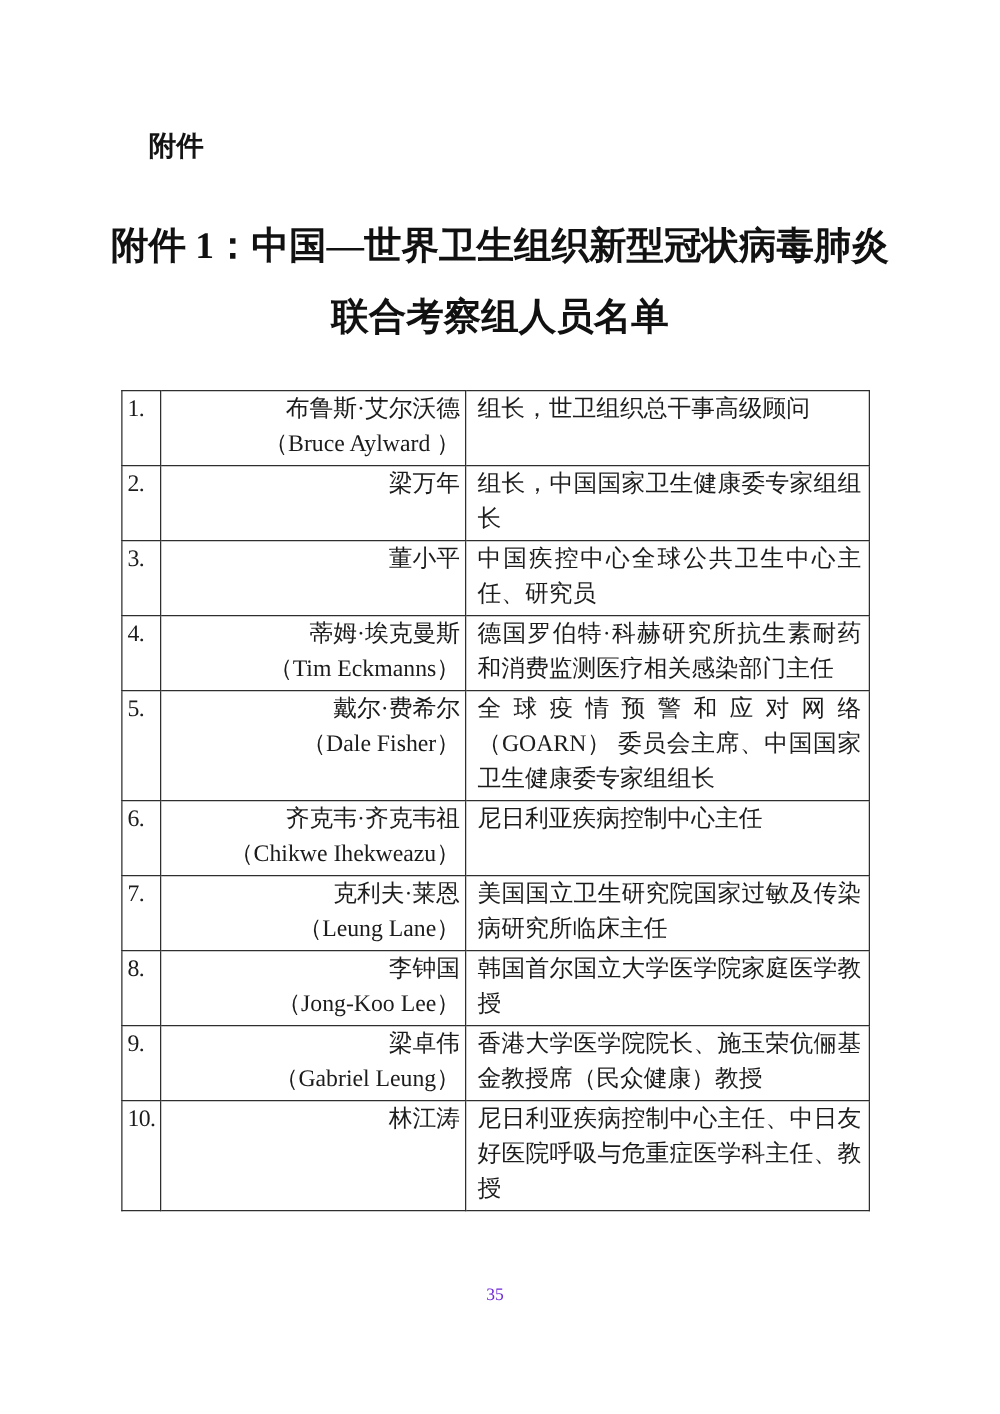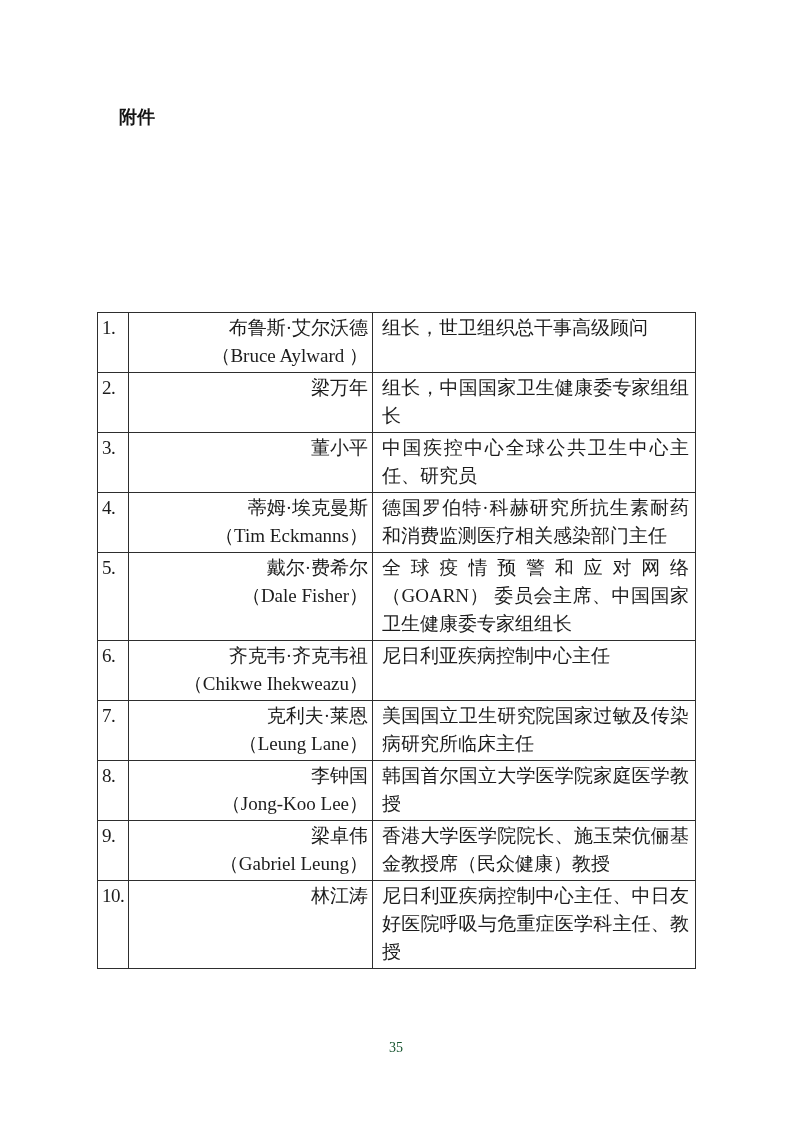--- a/index.html
+++ b/index.html
@@ -15,21 +15,21 @@
     overflow: hidden;
     font-family: "Liberation Serif", "DejaVu Serif", serif;
     color: #1c1c1c;
   }
   .attachment-label {
     position: absolute;
     left: 119px;
     top: 104px;
     font-family: "Liberation Sans", "DejaVu Sans", sans-serif;
     font-weight: bold;
-    font-size: 18px;
+    font-size: 22px;
     line-height: 26px;
     color: #141414;
   }
   .doc-title {
     position: absolute;
     top: 168px;
     left: 0;
     width: 100%;
     text-align: center;
     font-family: "Liberation Serif", "DejaVu Serif", serif;
@@ -74,31 +74,34 @@
     text-align-last: left;
   }
   .page-number {
     position: absolute;
     top: 1027px;
     left: 0;
     width: 99%;
     text-align: center;
     font-size: 14px;
     line-height: 20px;
-    color: #14532d;
-    margin-top: 11px;
+    color: #6d28d9;
   }
 </style>
 </head>
 <body>
 
 <div class="page">
 
   <div class="attachment-label">附件</div>
 
+  <div class="doc-title">
+    <div class="title-line">附件 1：中国—世界卫生组织新型冠状病毒肺炎</div>
+    <div class="title-line">联合考察组人员名单</div>
+  </div>
 
   <table class="members-table">
     <colgroup>
       <col style="width:31px">
       <col style="width:244px">
       <col style="width:323px">
     </colgroup>
     <tbody id="table-body">
     <tr>
       <td class="cell-num">1.</td>

